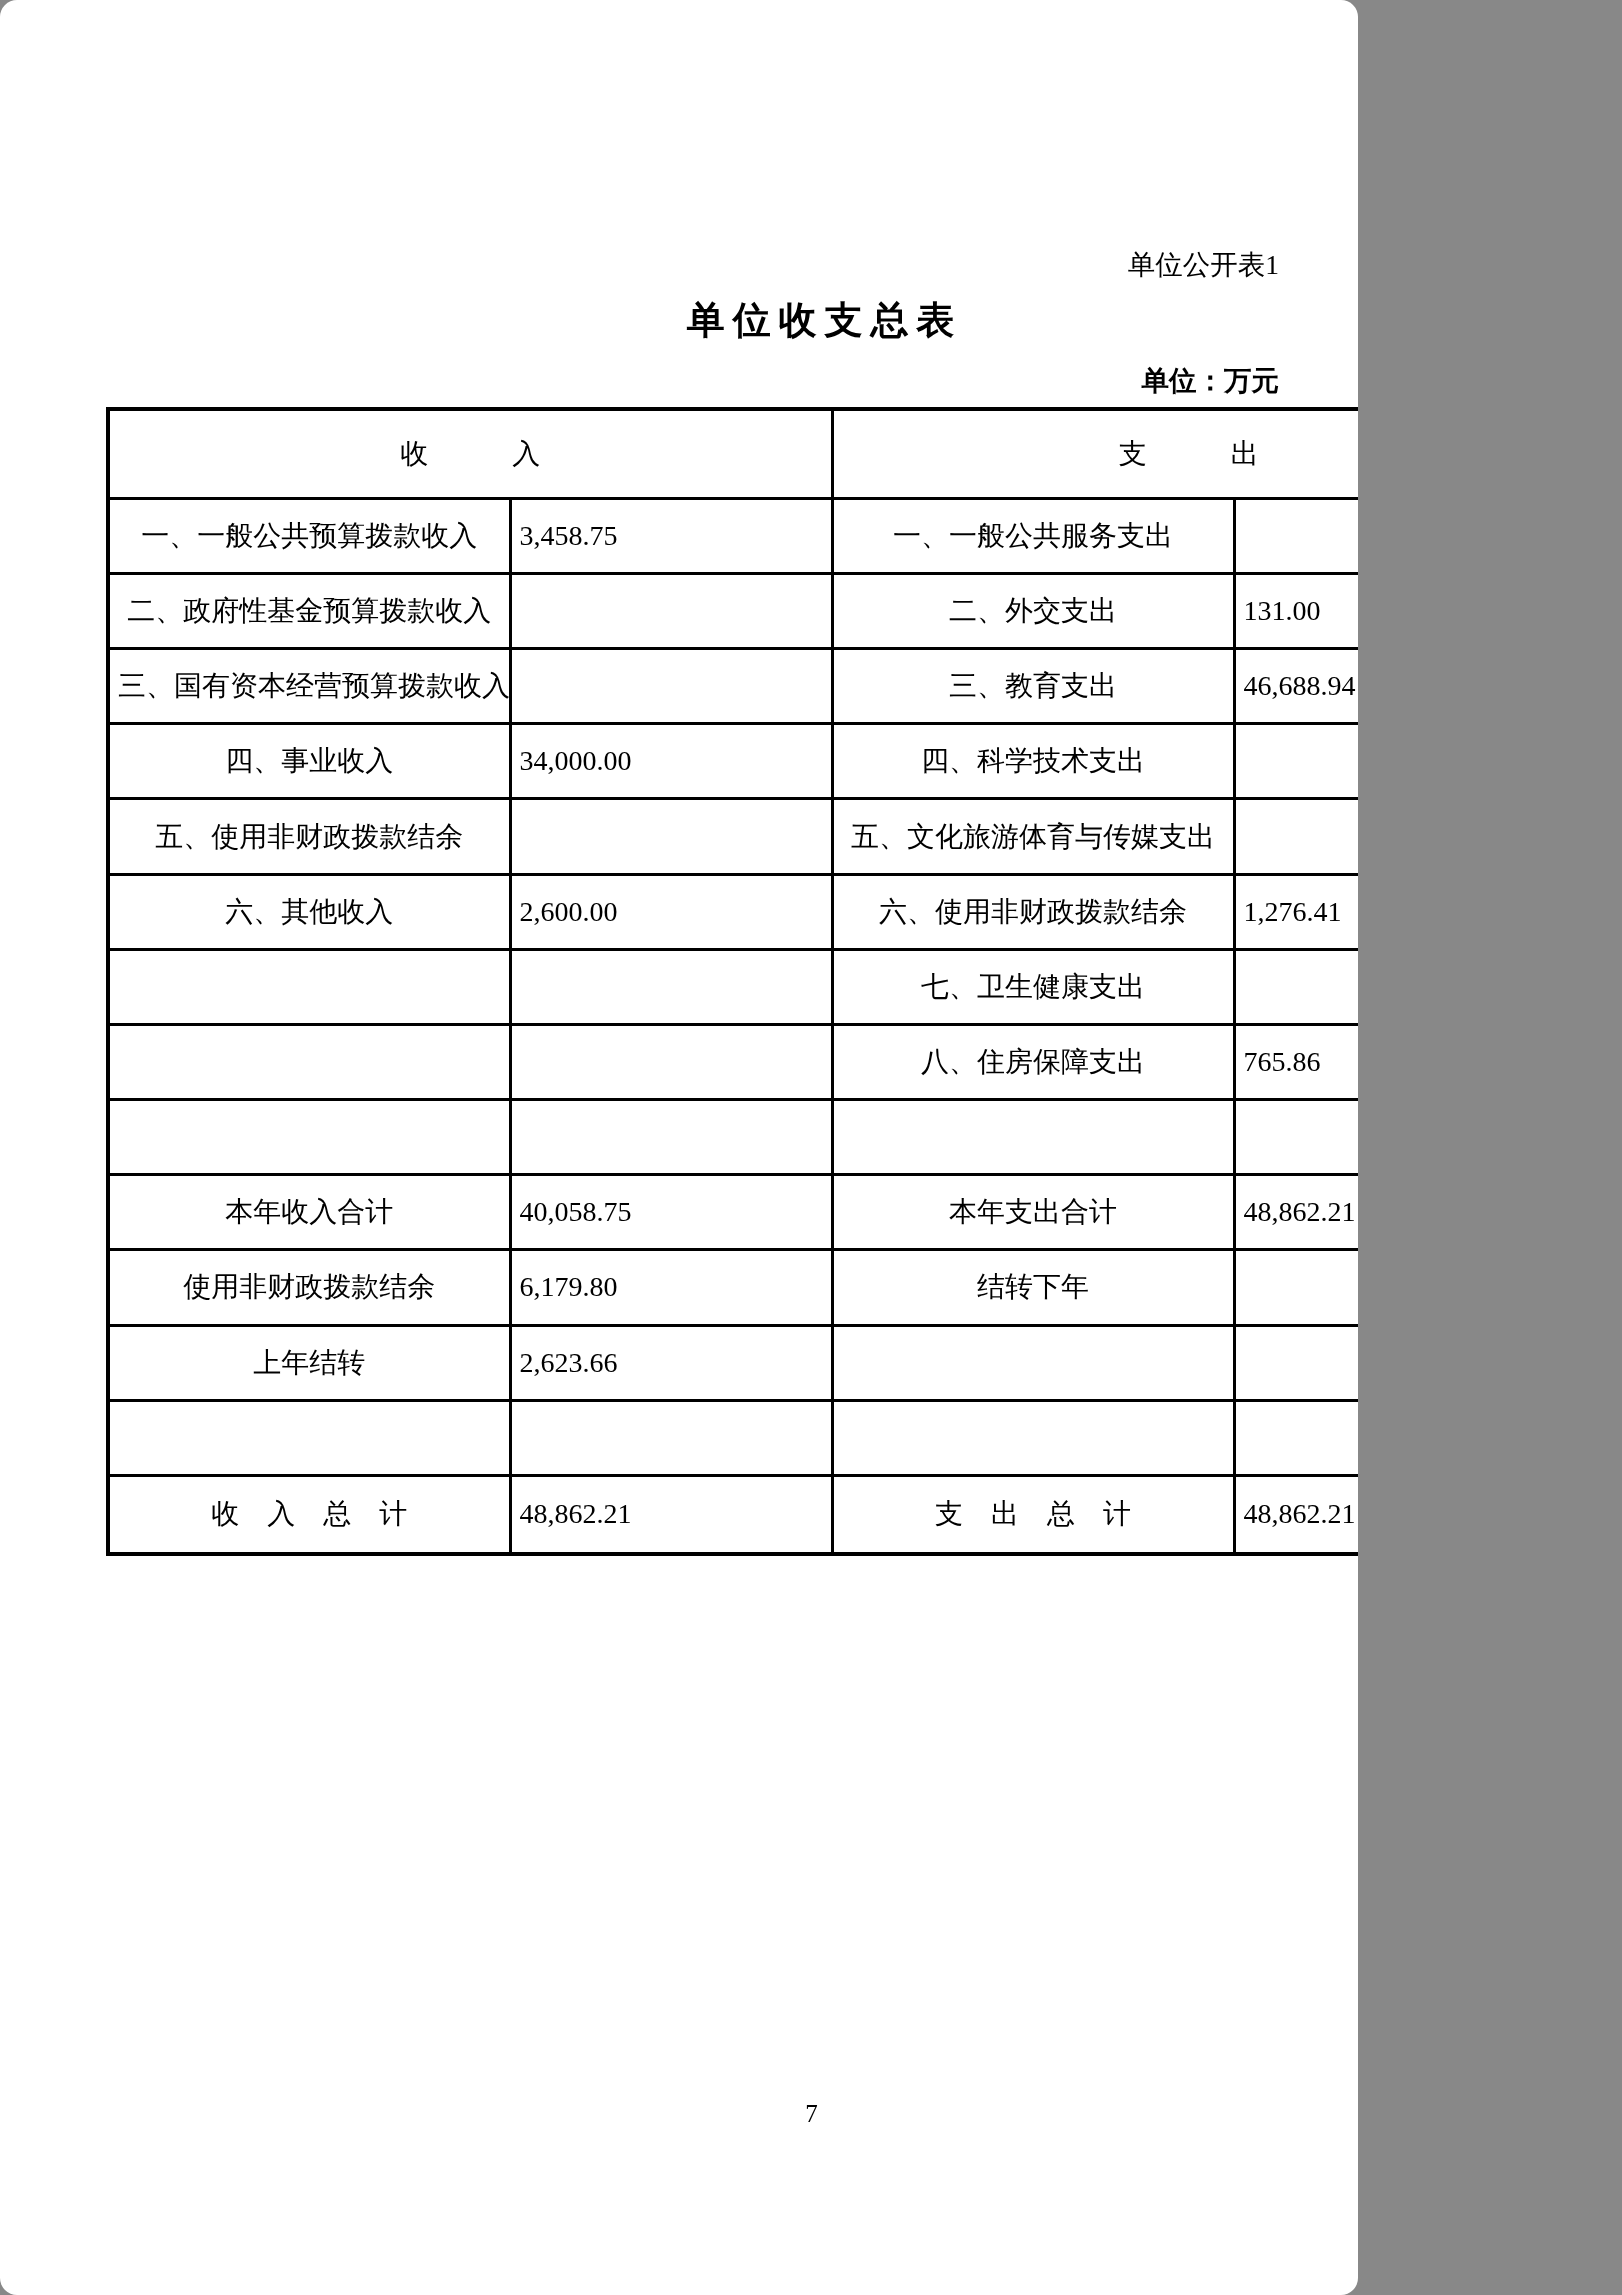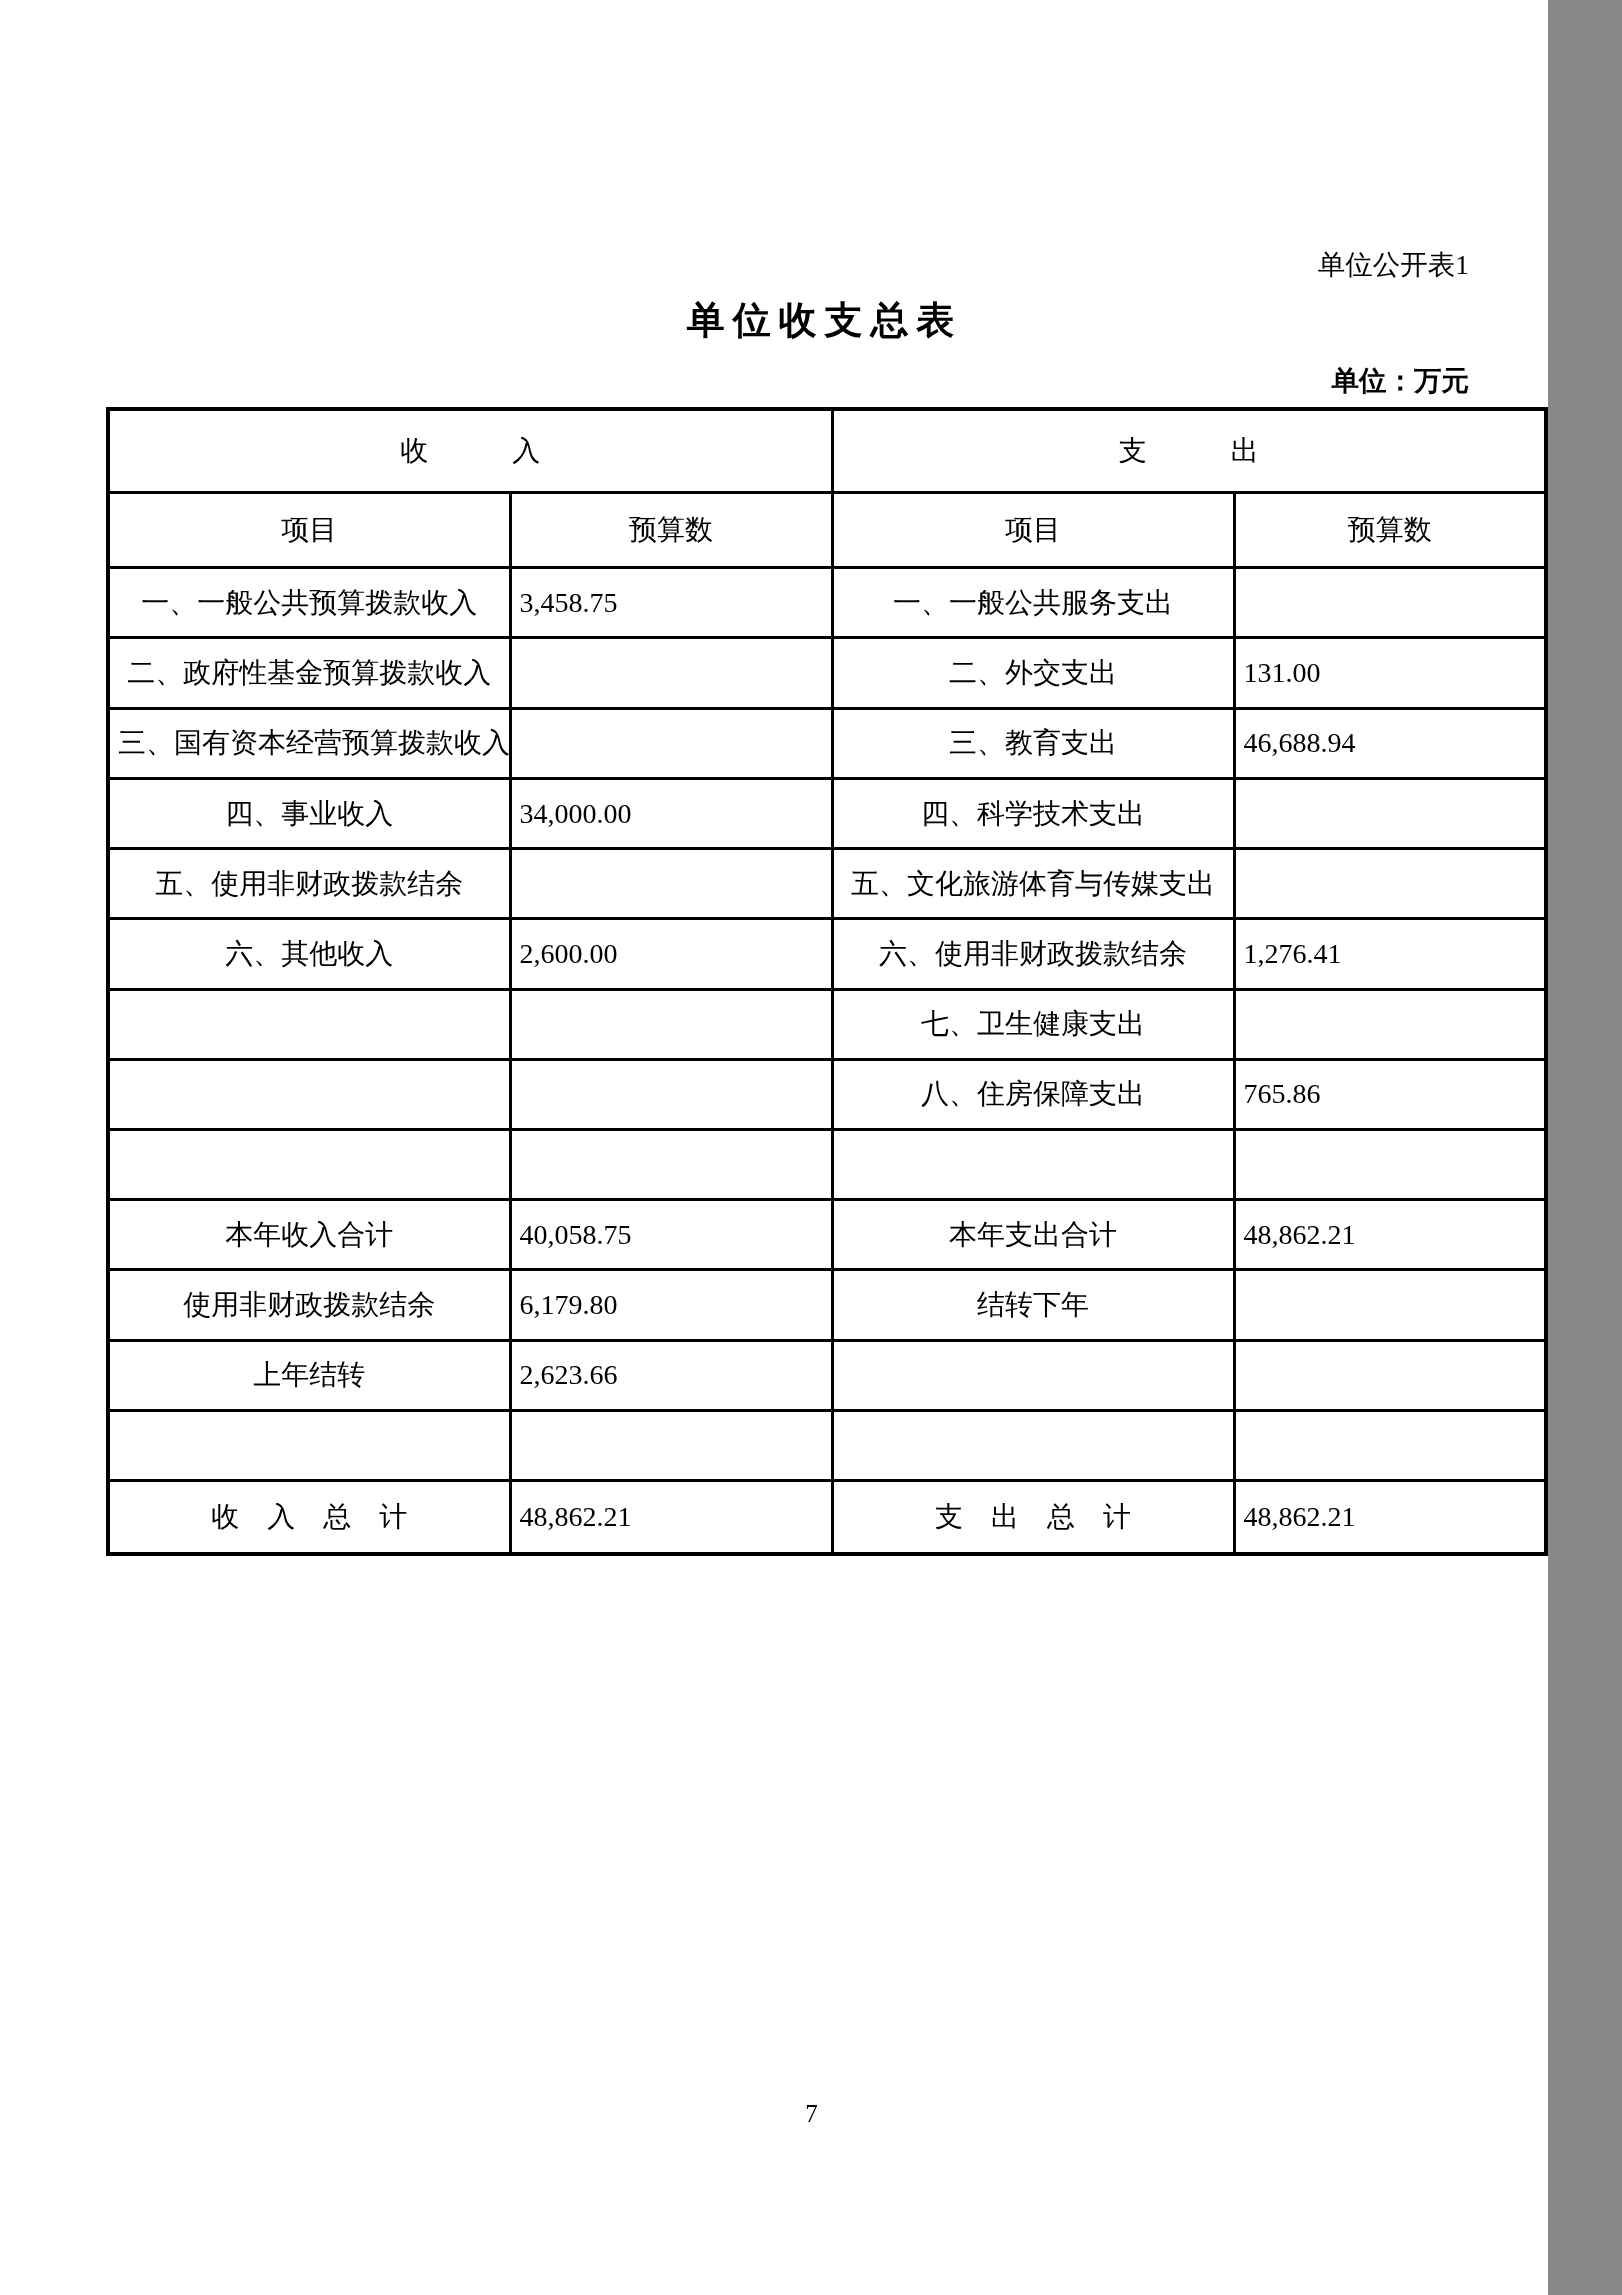--- a/index.html
+++ b/index.html
@@ -2,26 +2,27 @@
 <html style="font-size:12.6px"><head>
 <meta charset="utf-8">
 <style>
   html, body {
     margin: 0;
     padding: 0;
     background: #888;
   }
   .page {
     position: relative;
-    width: 1548px;
+    width: 1358px;
     height: 2295px;
     background: #ffffff;
     color: #000000;
     font-family: "Liberation Serif", serif;
     overflow: hidden;
+    border-radius: 17px;
   }
   .doc-label {
     position: absolute;
     top: 251px;
     right: 79px;
     font-size: 27.5px;
     line-height: 1;
     white-space: nowrap;
   }
   .doc-title {
@@ -112,26 +113,20 @@
       <col style="width:402px">
       <col style="width:322px">
       <col style="width:402px">
       <col style="width:312px">
     </colgroup>
     <tbody>
       <tr class="section-row">
         <td class="section-head" colspan="2">收　　　入</td>
         <td class="section-head" colspan="2">支　　　出</td>
       </tr>
-      <tr class="colhead-row">
-        <td class="col-head">项目</td>
-        <td class="col-head">预算数</td>
-        <td class="col-head">项目</td>
-        <td class="col-head">预算数</td>
-      </tr>
 
       <tr class="data-row">
         <td class="item">一、一般公共预算拨款收入</td>
         <td class="value">3,458.75</td>
         <td class="item">一、一般公共服务支出</td>
         <td class="value"></td>
       </tr>
       <tr class="data-row">
         <td class="item">二、政府性基金预算拨款收入</td>
         <td class="value"></td>

